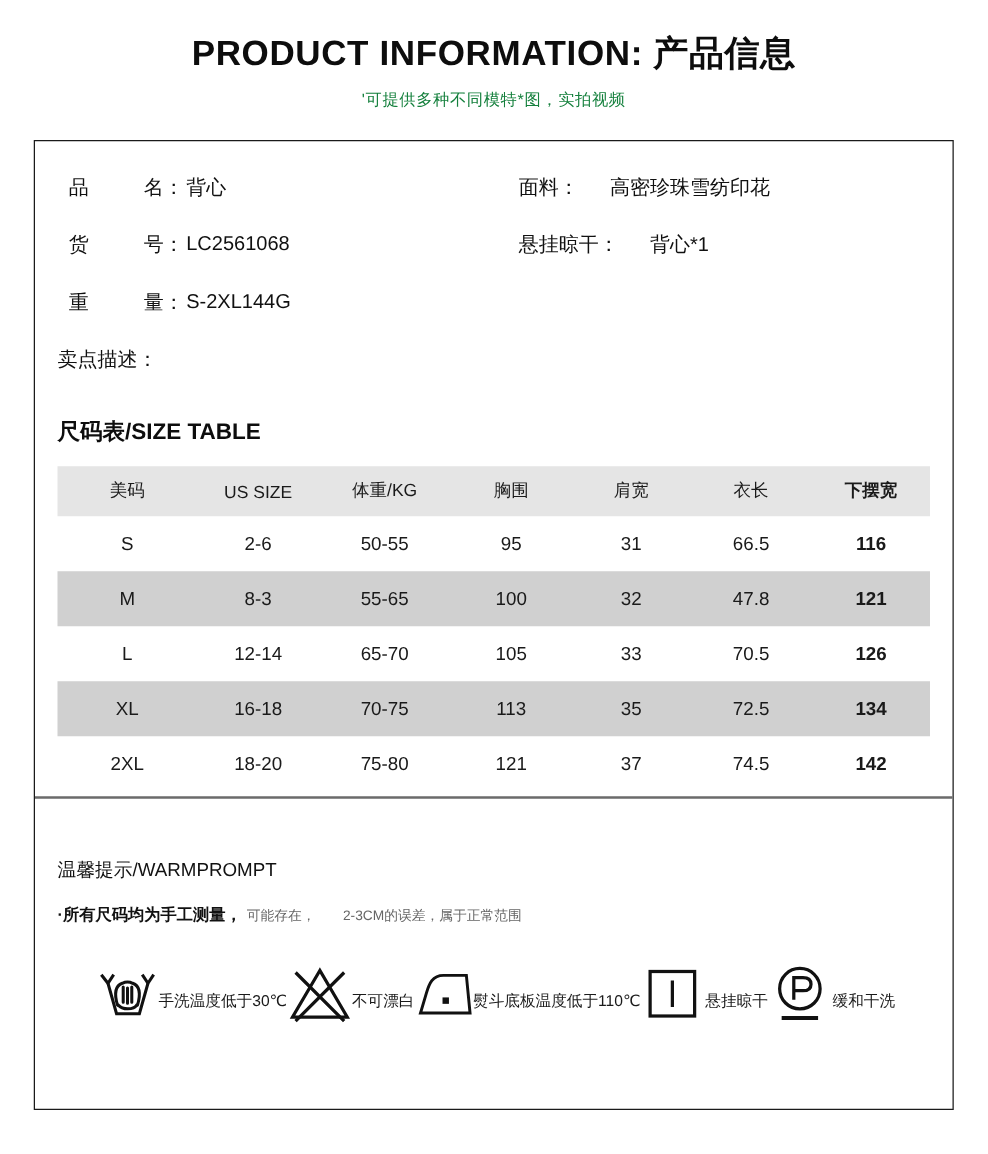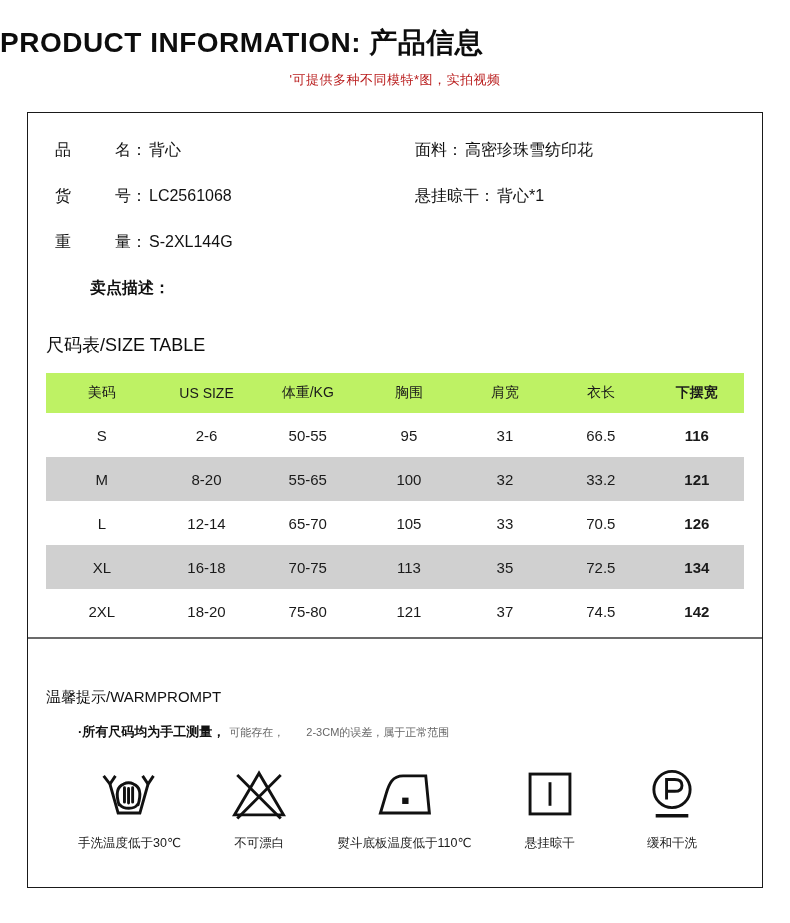--- a/index.html
+++ b/index.html
@@ -4,71 +4,71 @@
 <style>
   html,body{margin:0;padding:0;background:#ffffff;}
   body{
     width:790px;height:923px;overflow:hidden;position:relative;
     font-family:"Liberation Sans","DejaVu Sans",sans-serif;
     color:#111;
     -webkit-font-smoothing:antialiased;
   }
   
   .page-title{
-    margin:0;padding-top:24px;
+    margin:0;padding-top:24px;text-align:center;
     font-size:28px;font-weight:600;letter-spacing:.5px;color:#0d0d0d;
   }
   .page-subtitle{
     margin-top:9px;text-align:center;
-    font-size:13px;color:#b91c1c;letter-spacing:.5px;
+    font-size:13px;color:#15803d;letter-spacing:.5px;
   }
   
   .main-box{
     box-sizing:border-box;
     position:absolute;left:27px;top:112px;
     width:736px;height:776px;
     border:1px solid #1a1a1a;
     padding:14px 18px 0 18px;
     background:#fff;
   }
   
   .info-row{display:flex;align-items:center;height:46px;font-size:16px;font-weight:500;}
   .f-left{width:369px;display:flex;align-items:center;}
   .f-left .char{margin-left:9px;}
   .f-left .rest{margin-left:44px;}
   .f-left .value,.f-right .value{margin-left:2px;font-weight:400;}
-  .f-right{display:flex;align-items:flex-end;}
+  .f-right{display:flex;align-items:flex-end;gap:23px;}
   .selling-row{display:flex;align-items:center;height:46px;font-size:16px;}
-  .selling-row .label{font-weight:700;margin-left:44px;}
+  .selling-row .label{font-weight:400;}
   .selling-row .value{margin-left:10px;font-weight:400;}
   
   .section-heading{
-    margin-top:22px;font-size:18px;font-weight:400;line-height:24px;color:#0d0d0d;
+    margin-top:22px;font-size:18px;font-weight:700;line-height:24px;color:#0d0d0d;
   }
   .size-table{margin-top:16px;width:698px;}
   .t-row{display:flex;align-items:center;height:44px;font-size:15px;color:#1a1a1a;}
-  .t-head{height:40px;background:#bef264;font-size:14px;font-weight:500;}
+  .t-head{height:40px;background:#e5e5e5;font-size:14px;font-weight:500;}
   .t-row.alt{background:#d0d0d0;}
   .t-row span{display:block;text-align:center;}
   .c0{width:16%;}.c1{width:14%;}.c2{width:15%;}.c3{width:14%;}
   .c4{width:13.5%;}.c5{width:14%;}.c6{width:13.5%;font-weight:bold;}
   
   .divider{
     margin:4px -18px 0 -18px;height:0;
     border-top:2px solid #6b6b6b;
   }
   
   .warm-heading{margin-top:48px;font-size:15px;font-weight:500;line-height:20px;}
   .warm-note{margin-top:16px;display:flex;align-items:baseline;line-height:18px;}
-  .warm-note .nb{font-size:13px;font-weight:700;margin-left:32px;}
+  .warm-note .nb{font-size:13px;font-weight:700;}
   .warm-note .ns1{font-size:11px;color:#666;margin-left:4px;}
   .warm-note .ns2{font-size:11px;color:#666;margin-left:22px;}
   
   .care{display:flex;justify-content:space-between;margin:24px 28px 0 32px;}
-  .care-item{display:flex;flex-direction:column;align-items:center;min-width:88px;}
+  .care-item{display:flex;flex-direction:row;align-items:center;min-width:88px;}
   .care-item svg{width:58px;height:58px;stroke:#111;fill:none;stroke-width:3.2;}
   .care-label{margin-top:12px;font-size:12.5px;color:#1a1a1a;white-space:nowrap;}
 </style>
 </head>
 <body>
 
 <h1 class="page-title">PRODUCT INFORMATION: 产品信息</h1>
 <div class="page-subtitle">'可提供多种不同模特*图，实拍视频</div>
 
 <div class="main-box">
@@ -125,25 +125,25 @@
       <span class="c0">S</span>
       <span class="c1">2-6</span>
       <span class="c2">50-55</span>
       <span class="c3">95</span>
       <span class="c4">31</span>
       <span class="c5">66.5</span>
       <span class="c6">116</span>
     </div>
     <div class="t-row alt">
       <span class="c0">M</span>
-      <span class="c1">8-20</span>
+      <span class="c1">8-3</span>
       <span class="c2">55-65</span>
       <span class="c3">100</span>
       <span class="c4">32</span>
-      <span class="c5">33.2</span>
+      <span class="c5">47.8</span>
       <span class="c6">121</span>
     </div>
     <div class="t-row">
       <span class="c0">L</span>
       <span class="c1">12-14</span>
       <span class="c2">65-70</span>
       <span class="c3">105</span>
       <span class="c4">33</span>
       <span class="c5">70.5</span>
       <span class="c6">126</span>

